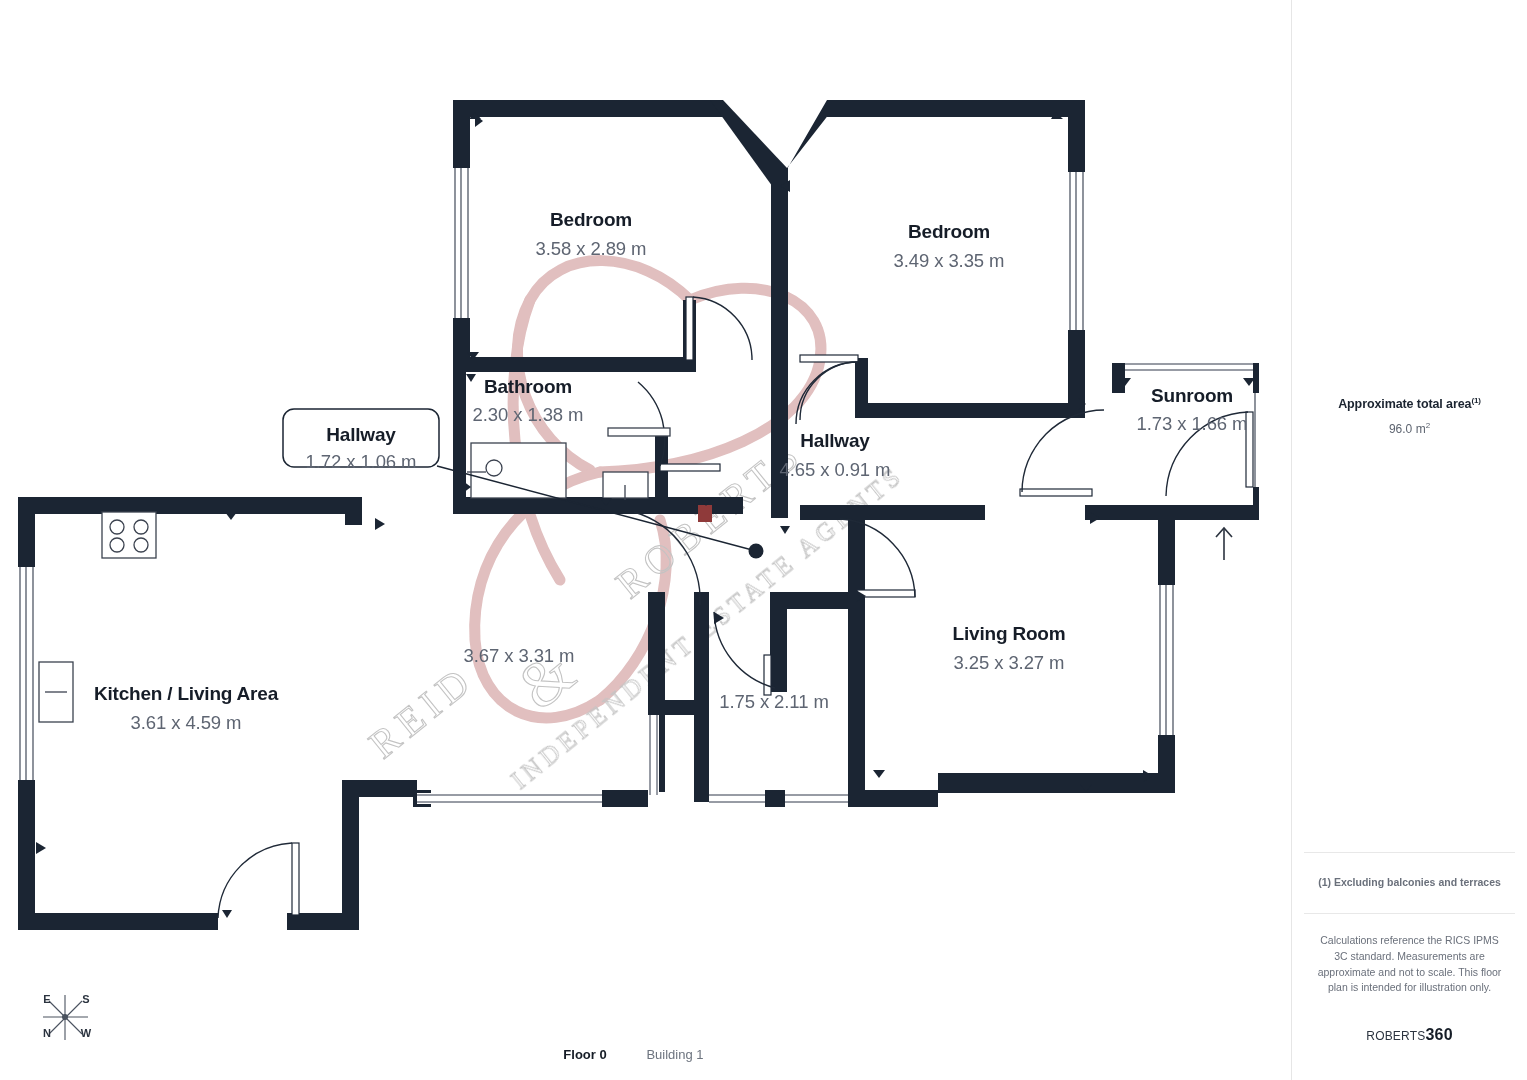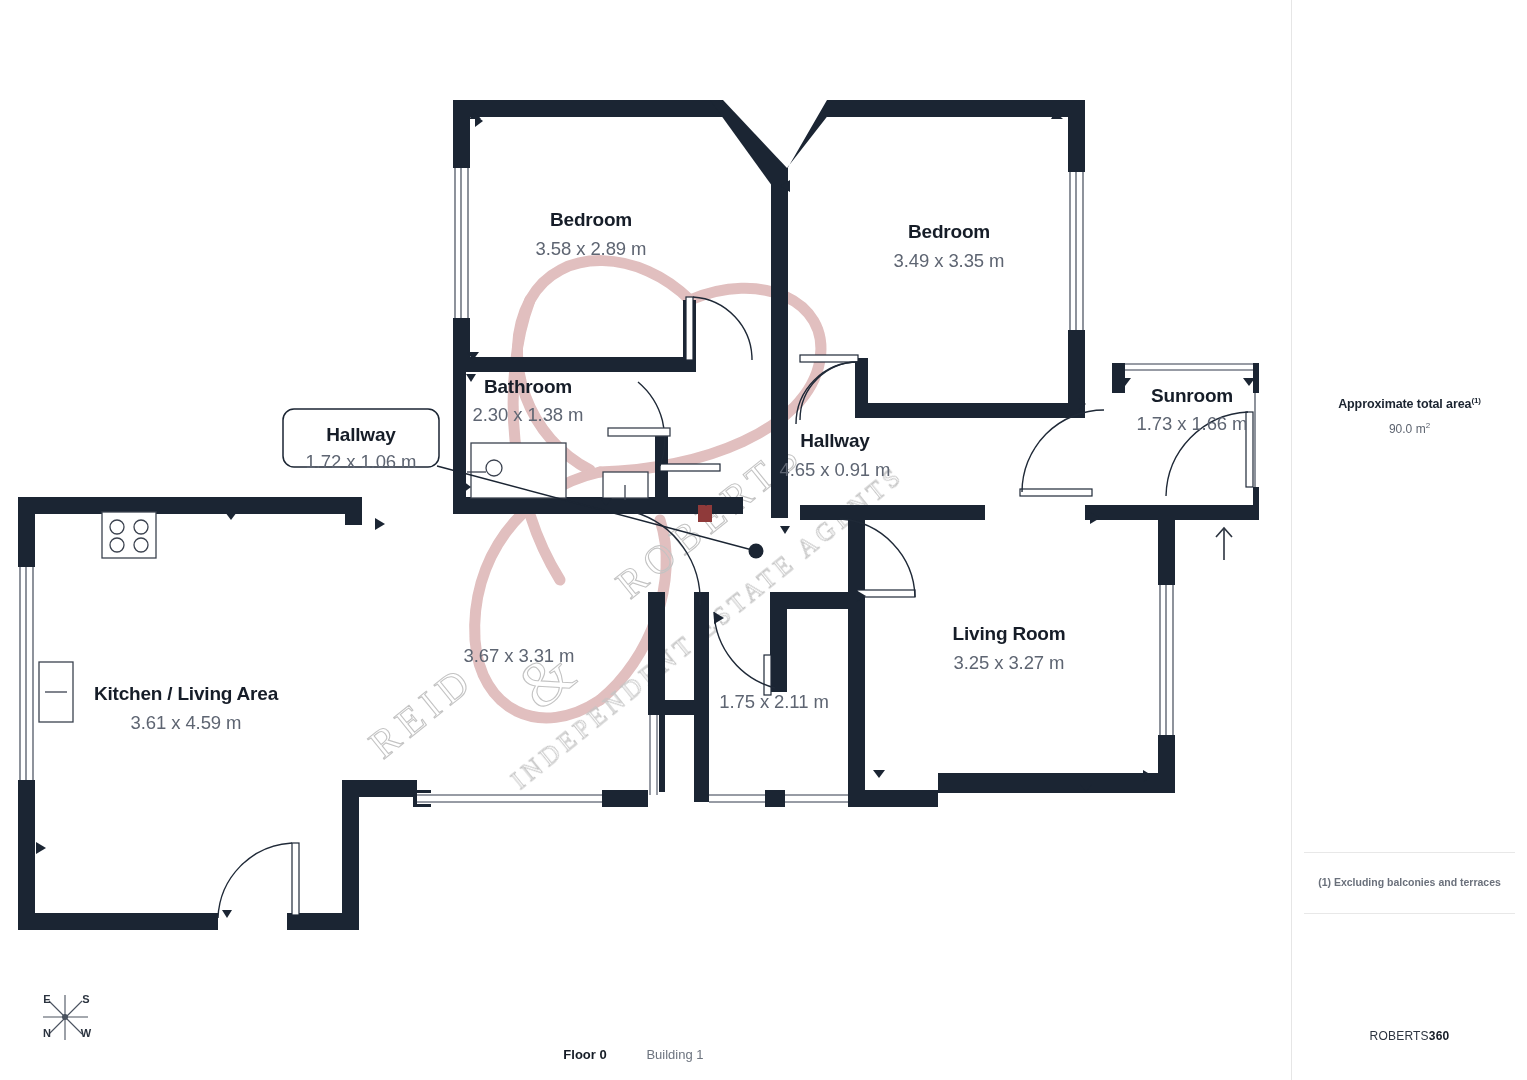--- a/index.html
+++ b/index.html
@@ -114,21 +114,21 @@
     left: 0;
     right: 0;
     text-align: center;
   }
   .brand-light {
     font-size: 12px;
     color: #2c3440;
     letter-spacing: 0.2px;
   }
   .brand-bold {
-    font-size: 12px;
+    font-size: 16px;
     color: #151c26;
     font-weight: bold;
     letter-spacing: 0.2px;
   }
   
   .room-name {
     font-size: 19px;
     font-weight: bold;
     fill: #161d28;
     letter-spacing: -0.2px;
@@ -509,30 +509,33 @@
         <text class="footer-light" x="675" y="1059" text-anchor="middle">Building 1</text>
       </g>
 
     </svg>
   </div>
 
   <div id="info-panel">
 
     <div id="total-area-block">
       <div class="total-area-title"><span>Approximate total area</span><sup>(1)</sup></div>
-      <div class="total-area-value"><span>90.0 m</span><sup>2</sup></div>
+      <div class="total-area-value"><span>96.0 m</span><sup>2</sup></div>
     </div>
 
     <div class="panel-sep" style="top:852px;"></div>
 
     <div id="footnote-block">
       <div class="footnote">(1) Excluding balconies and terraces</div>
     </div>
 
     <div class="panel-sep" style="top:913px;"></div>
 
+    <div id="disclaimer-block">
+      <div class="disclaimer">Calculations reference the RICS IPMS 3C standard. Measurements are approximate and not to scale. This floor plan is intended for illustration only.</div>
+    </div>
 
     <div id="brand-block">
       <span class="brand-light">ROBERTS</span><span class="brand-bold">360</span>
     </div>
 
   </div>
 </div>
 
 </body></html>

